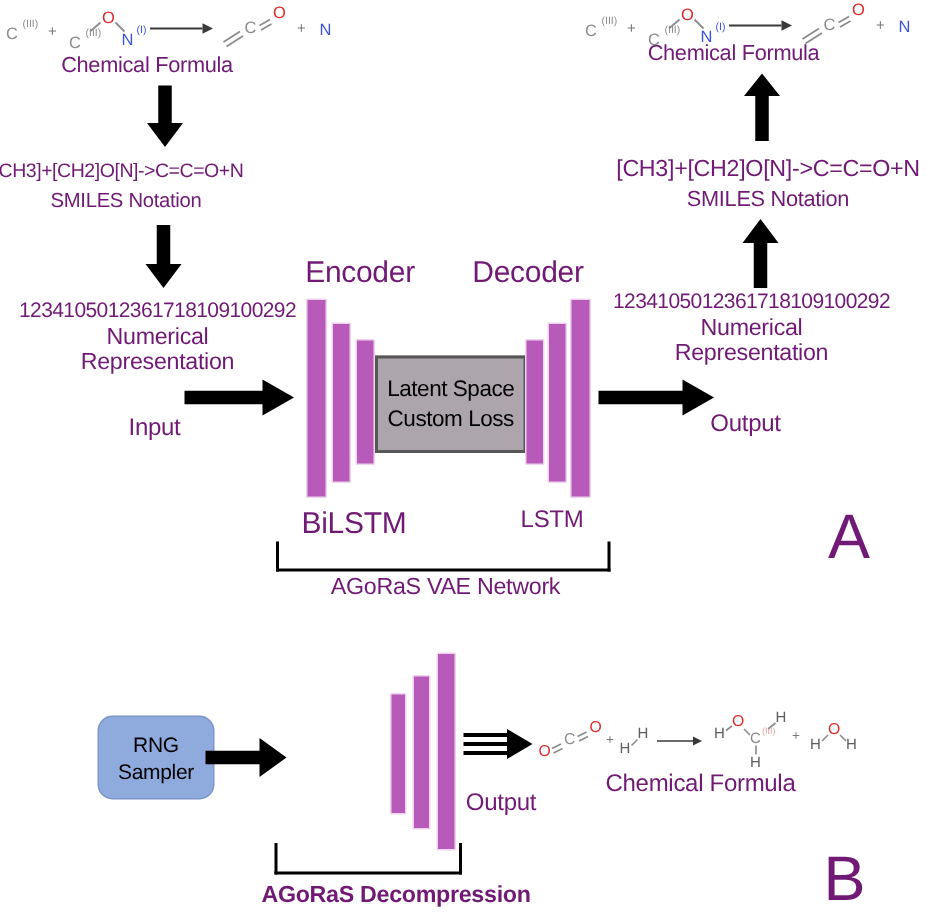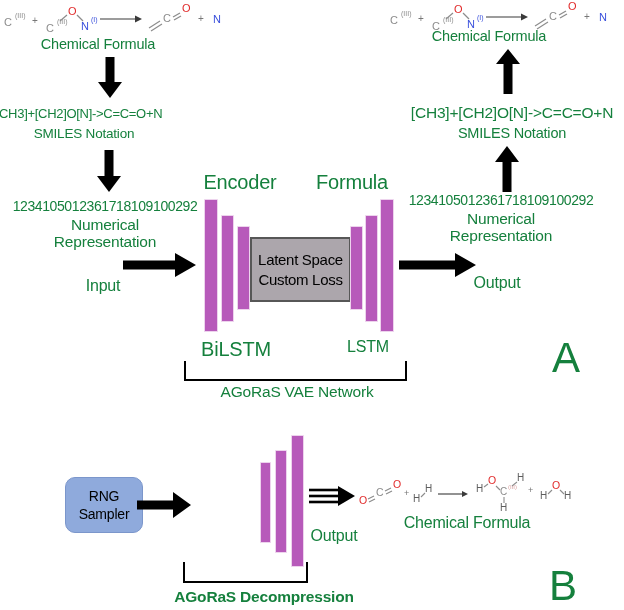--- a/index.html
+++ b/index.html
@@ -2,21 +2,21 @@
 <html><head>
 <meta charset="utf-8">
 <style>
   html,body{margin:0;padding:0;background:#fff;}
   #canvas{
     position:relative;width:624px;height:610px;background:#ffffff;
     font-family:"Liberation Sans",sans-serif;color:#000;overflow:hidden;
   }
   .lbl{
     position:absolute;transform:translateX(-50%);white-space:nowrap;
-    letter-spacing:-0.2px;line-height:1.05;color:#15803d;
+    letter-spacing:-0.2px;line-height:1.05;color:#701a75;
   }
   .bar{
     position:absolute;background:#B75ABA;border:1.5px solid #EDD3ED;
     box-sizing:border-box;border-radius:1px;
   }
   .graybox{
     position:absolute;background:#ACA6AC;border:2px solid #575757;
     box-sizing:border-box;display:flex;flex-direction:column;
     align-items:center;justify-content:center;text-align:right;
   }
@@ -79,21 +79,21 @@
   <div class="lbl" style="left:105px;top:217px;font-size:15.5px;">Numerical</div>
   <div class="lbl" style="left:105px;top:234px;font-size:15.5px;">Representation</div>
 
   <svg style="left:123px;top:252px;" width="74" height="26" viewBox="0 0 74 26">
     <polygon points="0,8.5 52,8.5 52,1 73,13 52,25 52,17.5 0,17.5" fill="#000"></polygon>
   </svg>
 
   <div class="lbl" style="left:103px;top:278px;font-size:16px;">Input</div>
 
   <div class="lbl" style="left:240px;top:172px;font-size:20px;">Encoder</div>
-  <div class="lbl" style="left:352px;top:172px;font-size:20px;">Formula</div>
+  <div class="lbl" style="left:352px;top:172px;font-size:20px;">Decoder</div>
 
   <div class="bar" style="left:204px;top:199px;width:14px;height:133px;"></div>
   <div class="bar" style="left:221px;top:215px;width:13px;height:107px;"></div>
   <div class="bar" style="left:237px;top:226px;width:13px;height:84px;"></div>
 
   <div class="graybox" style="left:250px;top:237px;width:101px;height:65px;">
     <div class="line">Latent Space</div>
     <div class="line">Custom Loss</div>
   </div>
 

